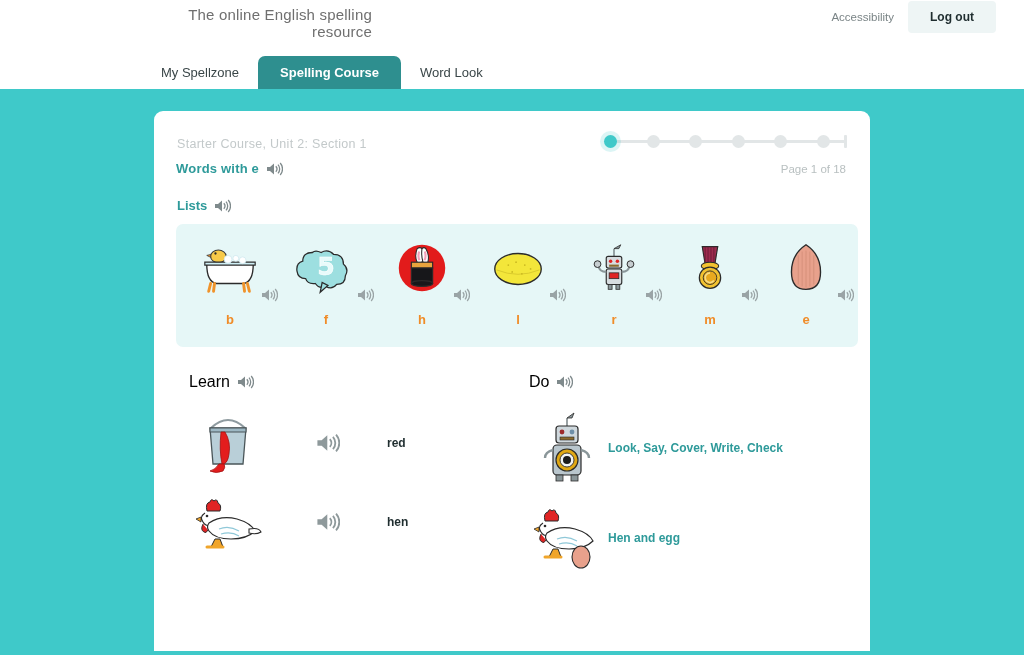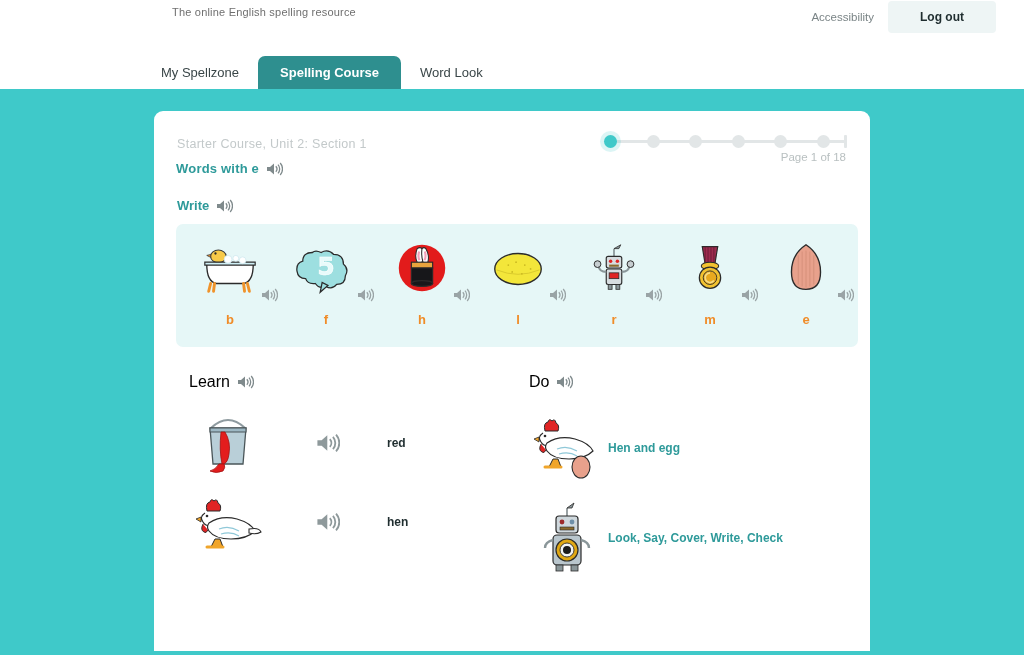--- a/index.html
+++ b/index.html
@@ -29,25 +29,26 @@
     letter-spacing: -0.5px;
     line-height: 38px;
   }
   .logo-tm {
     font-size: 9px;
     color: #7ec3c3;
     vertical-align: super;
     font-weight: normal;
   }
   .logo-tag {
-    font-size: 11px;
+    font-size: 15px;
     color: #6f6f6f;
     letter-spacing: 0.2px;
     margin-top: -2px;
     padding-left: 30px;
+    text-align: right;
   }
 
   .top-right {
     position: absolute;
     right: 28px; top: 0px;
     display: flex;
     align-items: center;
     height: 34px;
   }
   .accessibility-link {
@@ -55,21 +56,21 @@
     color: #7a8486;
     margin-right: 14px;
     cursor: pointer;
   }
   .logout-btn {
     font-size: 12px;
     color: #1f2d2f;
     font-weight: bold;
     background: #eef5f5;
     border-radius: 4px;
-    padding: 9px 32px;
+    padding: 9px 22px;
     cursor: pointer;
   }
 
   
   .tabs {
     position: absolute;
     left: 142px;
     bottom: 0px;
     display: flex;
     align-items: flex-end;
@@ -178,21 +179,21 @@
     position: relative;
     display: flex;
     justify-content: space-between;
     align-items: center;
     width: 226px;
   }
   .page-label {
     text-align: right;
     font-size: 11.5px;
     color: #b9c0c1;
-    margin-top: 0;
+    margin-top: 12px;
     padding-right: 2px;
   }
 
   
   .section-head {
     display: flex;
     align-items: center;
     gap: 7px;
     margin-top: 22px;
     margin-left: 1px;
@@ -366,21 +367,21 @@
           <div class="dot"></div>
           <div class="dot"></div>
           <div class="dot"></div>
         </div>
         <div class="track-end"></div>
       </div>
       <div class="page-label">Page 1 of 18</div>
     </div>
 
     <div class="section-head">
-      <span class="txt">Write</span>
+      <span class="txt">Lists</span>
       <span>
         <svg width="17" height="14" viewBox="0 0 17 14">
           <path d="M1 5 h3 L8 1.5 v11 L4 9 H1 z" fill="#7f8a8c"></path>
           <path d="M9.8 4.2 a4.2 4.2 0 0 1 0 5.6" stroke="#7f8a8c" stroke-width="1.3" fill="none"></path>
           <path d="M12 2.6 a6.6 6.6 0 0 1 0 8.8" stroke="#7f8a8c" stroke-width="1.3" fill="none"></path>
           <path d="M14.2 1 a9 9 0 0 1 0 12" stroke="#7f8a8c" stroke-width="1.3" fill="none"></path>
         </svg>
       </span>
     </div>
 
@@ -631,55 +632,55 @@
           <div class="learn-word">hen</div>
         </div>
 
 
       </div>
 
       <div class="do-col">
 
         <div class="do-row">
           <div class="do-img">
-            <svg width="72" height="70" viewBox="0 0 72 70">
-              <path d="M14 18 q-2 -8 3 -9 q1 -4 4 -1 q3 -3 4 2 q4 2 2 8 z" fill="#e02424" stroke="#2b2b2b" stroke-width="1"></path>
-              <path d="M12 20 q-6 4 -2 9 q2 4 8 4" fill="#ffffff" stroke="#2b2b2b" stroke-width="1.1"></path>
-              <path d="M8 24 l-5 2 l5 3 z" fill="#f0a52b" stroke="#2b2b2b" stroke-width="0.8"></path>
-              <path d="M10 31 q-3 6 1 8 q2 2 4 -2" fill="#e02424" stroke="#2b2b2b" stroke-width="0.9"></path>
-              <circle cx="14" cy="23" r="1.3" fill="#2b2b2b"></circle>
-              <path d="M16 30 q12 -8 28 -4 q14 4 18 12 q-8 8 -24 8 q-16 0 -22 -8 q-3 -4 0 -8 z" fill="#ffffff" stroke="#2b2b2b" stroke-width="1.2"></path>
-              <path d="M26 36 q10 -4 20 2 M28 41 q10 -3 18 2" stroke="#8fc8d8" stroke-width="1.1" fill="none"></path>
-              <path d="M22 46 l-4 8 h12 l-3 -8 z" fill="#f0a52b" stroke="#2b2b2b" stroke-width="1"></path>
-              <path d="M14 54 h16" stroke="#f0a52b" stroke-width="3" stroke-linecap="round"></path>
-              <ellipse cx="50" cy="54" rx="9" ry="11" fill="#e8a18c" stroke="#2b2b2b" stroke-width="1.1"></ellipse>
-            </svg>
-          </div>
-          <div class="do-link">Hen and egg</div>
-        </div>
-
-        <div class="do-row">
-          <div class="do-img">
             <svg width="56" height="76" viewBox="0 0 56 76">
               <path d="M28 16 v-8" stroke="#6f7a7d" stroke-width="1.4"></path>
               <path d="M28 8 l7 -5 l-2 5 z" fill="#8a9699" stroke="#2b2b2b" stroke-width="0.8"></path>
               <rect x="17" y="16" width="22" height="17" rx="3" fill="#cfd8dd" stroke="#2b2b2b" stroke-width="1.2"></rect>
               <circle cx="23" cy="22" r="2.4" fill="#9d2b2b"></circle>
               <circle cx="33" cy="22" r="2.4" fill="#6e8fa8"></circle>
               <rect x="21" y="27" width="14" height="3" fill="#8a6b2e" stroke="#2b2b2b" stroke-width="0.6"></rect>
               <rect x="14" y="35" width="28" height="30" rx="4" fill="#b9c6cd" stroke="#2b2b2b" stroke-width="1.2"></rect>
               <circle cx="28" cy="50" r="11" fill="#e0a815" stroke="#2b2b2b" stroke-width="1.2"></circle>
               <circle cx="28" cy="50" r="7" fill="#f2f4f5" stroke="#2b2b2b" stroke-width="0.9"></circle>
               <circle cx="28" cy="50" r="4" fill="#1c1c1c"></circle>
               <path d="M14 40 q-8 2 -8 8" stroke="#8a9699" stroke-width="2.4" fill="none"></path>
               <path d="M42 40 q8 2 8 8" stroke="#8a9699" stroke-width="2.4" fill="none"></path>
               <rect x="17" y="65" width="7" height="6" fill="#8a9699" stroke="#2b2b2b" stroke-width="0.8"></rect>
               <rect x="32" y="65" width="7" height="6" fill="#8a9699" stroke="#2b2b2b" stroke-width="0.8"></rect>
             </svg>
           </div>
           <div class="do-link">Look, Say, Cover, Write, Check</div>
         </div>
 
+        <div class="do-row">
+          <div class="do-img">
+            <svg width="72" height="70" viewBox="0 0 72 70">
+              <path d="M14 18 q-2 -8 3 -9 q1 -4 4 -1 q3 -3 4 2 q4 2 2 8 z" fill="#e02424" stroke="#2b2b2b" stroke-width="1"></path>
+              <path d="M12 20 q-6 4 -2 9 q2 4 8 4" fill="#ffffff" stroke="#2b2b2b" stroke-width="1.1"></path>
+              <path d="M8 24 l-5 2 l5 3 z" fill="#f0a52b" stroke="#2b2b2b" stroke-width="0.8"></path>
+              <path d="M10 31 q-3 6 1 8 q2 2 4 -2" fill="#e02424" stroke="#2b2b2b" stroke-width="0.9"></path>
+              <circle cx="14" cy="23" r="1.3" fill="#2b2b2b"></circle>
+              <path d="M16 30 q12 -8 28 -4 q14 4 18 12 q-8 8 -24 8 q-16 0 -22 -8 q-3 -4 0 -8 z" fill="#ffffff" stroke="#2b2b2b" stroke-width="1.2"></path>
+              <path d="M26 36 q10 -4 20 2 M28 41 q10 -3 18 2" stroke="#8fc8d8" stroke-width="1.1" fill="none"></path>
+              <path d="M22 46 l-4 8 h12 l-3 -8 z" fill="#f0a52b" stroke="#2b2b2b" stroke-width="1"></path>
+              <path d="M14 54 h16" stroke="#f0a52b" stroke-width="3" stroke-linecap="round"></path>
+              <ellipse cx="50" cy="54" rx="9" ry="11" fill="#e8a18c" stroke="#2b2b2b" stroke-width="1.1"></ellipse>
+            </svg>
+          </div>
+          <div class="do-link">Hen and egg</div>
+        </div>
+
       </div>
     </div>
 
   </div>
 </div>
 
 </body></html>

